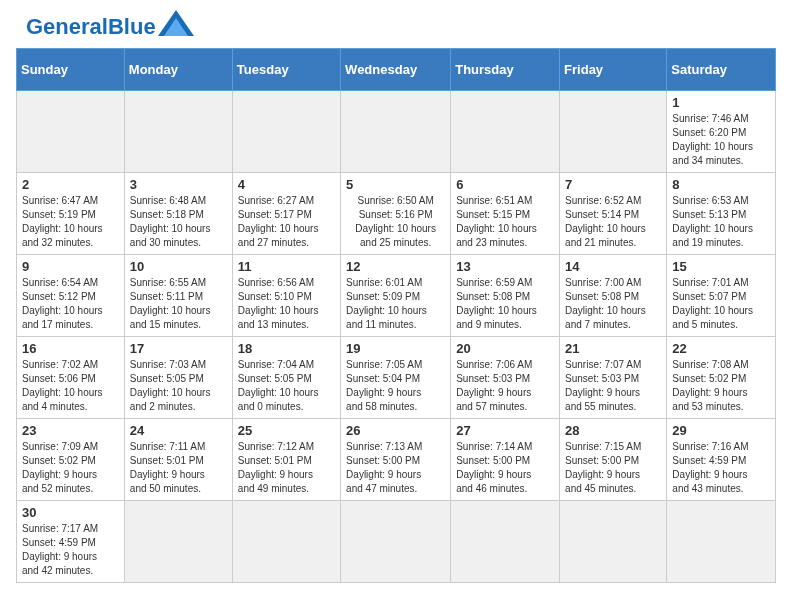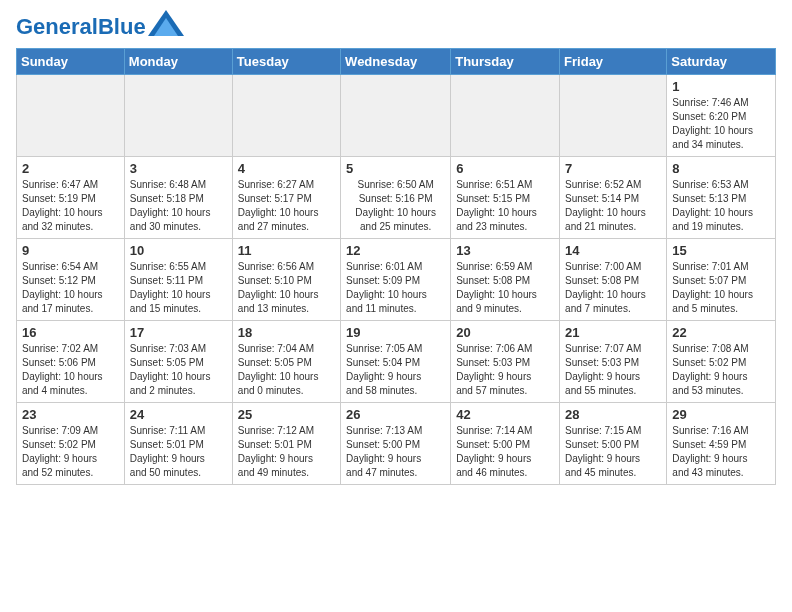--- a/index.html
+++ b/index.html
@@ -8,20 +8,21 @@
       background: #fff;
       width: 792px;
       min-height: 612px;
       padding: 16px;
     }
     .header-area {
       display: flex;
       justify-content: space-between;
       align-items: flex-start;
       margin-bottom: 10px;
+      margin-left: 10px;
     }
     .logo {
       display: flex;
       flex-direction: column;
       align-items: flex-start;
     }
     .logo-text {
       font-size: 22px;
       font-weight: bold;
       color: #333;
@@ -46,21 +47,21 @@
     .calendar-table {
       width: 100%;
       border-collapse: collapse;
       border: 1px solid #ccc;
     }
     .calendar-table th {
       background-color: #3a7bbf;
       color: #fff;
       font-size: 13px;
       font-weight: bold;
-      padding: 5px 4px;
+      padding: 13px 4px;
       border: 1px solid #5a9fd4;
       text-align: left;
     }
     .calendar-table td {
       border: 1px solid #ccc;
       vertical-align: top;
       padding: 4px 5px;
       font-size: 10px;
       color: #333;
       width: 113px;
@@ -308,35 +309,50 @@
 and 49 minutes.</div>
         </td>
         <td>
           <span class="day-number">26</span>
           <div class="day-info" style="white-space: pre-line;">Sunrise: 7:13 AM
 Sunset: 5:00 PM
 Daylight: 9 hours
 and 47 minutes.</div>
         </td>
         <td>
-          <span class="day-number">42</span>
+          <span class="day-number">27</span>
           <div class="day-info" style="white-space: pre-line;">Sunrise: 7:14 AM
 Sunset: 5:00 PM
 Daylight: 9 hours
 and 46 minutes.</div>
         </td>
         <td>
           <span class="day-number">28</span>
           <div class="day-info" style="white-space: pre-line;">Sunrise: 7:15 AM
 Sunset: 5:00 PM
 Daylight: 9 hours
 and 45 minutes.</div>
         </td>
         <td>
           <span class="day-number">29</span>
           <div class="day-info" style="white-space: pre-line;">Sunrise: 7:16 AM
 Sunset: 4:59 PM
 Daylight: 9 hours
 and 43 minutes.</div>
         </td>
+      </tr>
+      <tr>
+        <td>
+          <span class="day-number">30</span>
+          <div class="day-info" style="white-space: pre-line;">Sunrise: 7:17 AM
+Sunset: 4:59 PM
+Daylight: 9 hours
+and 42 minutes.</div>
+        </td>
+        <td class="empty"></td>
+        <td class="empty"></td>
+        <td class="empty"></td>
+        <td class="empty"></td>
+        <td class="empty"></td>
+        <td class="empty"></td>
       </tr>
     </tbody>
 </table>
 
 </body></html>

